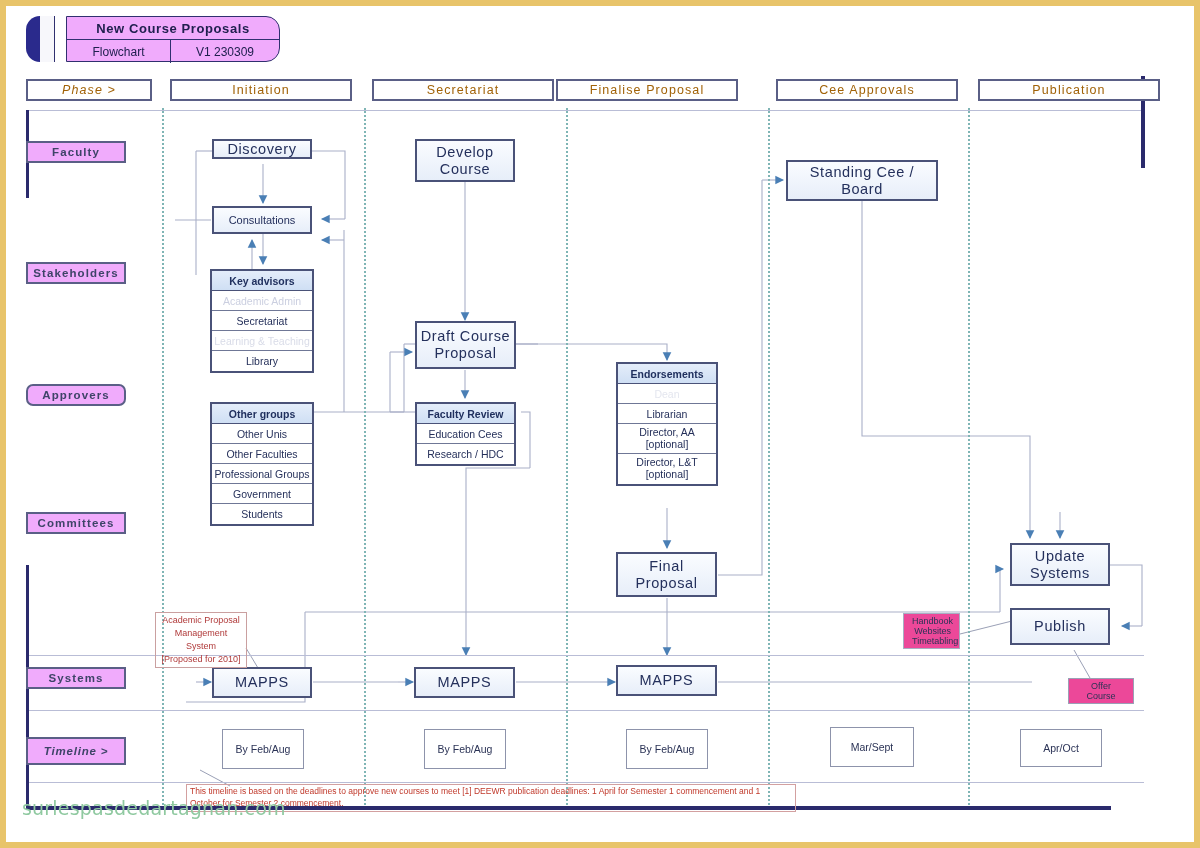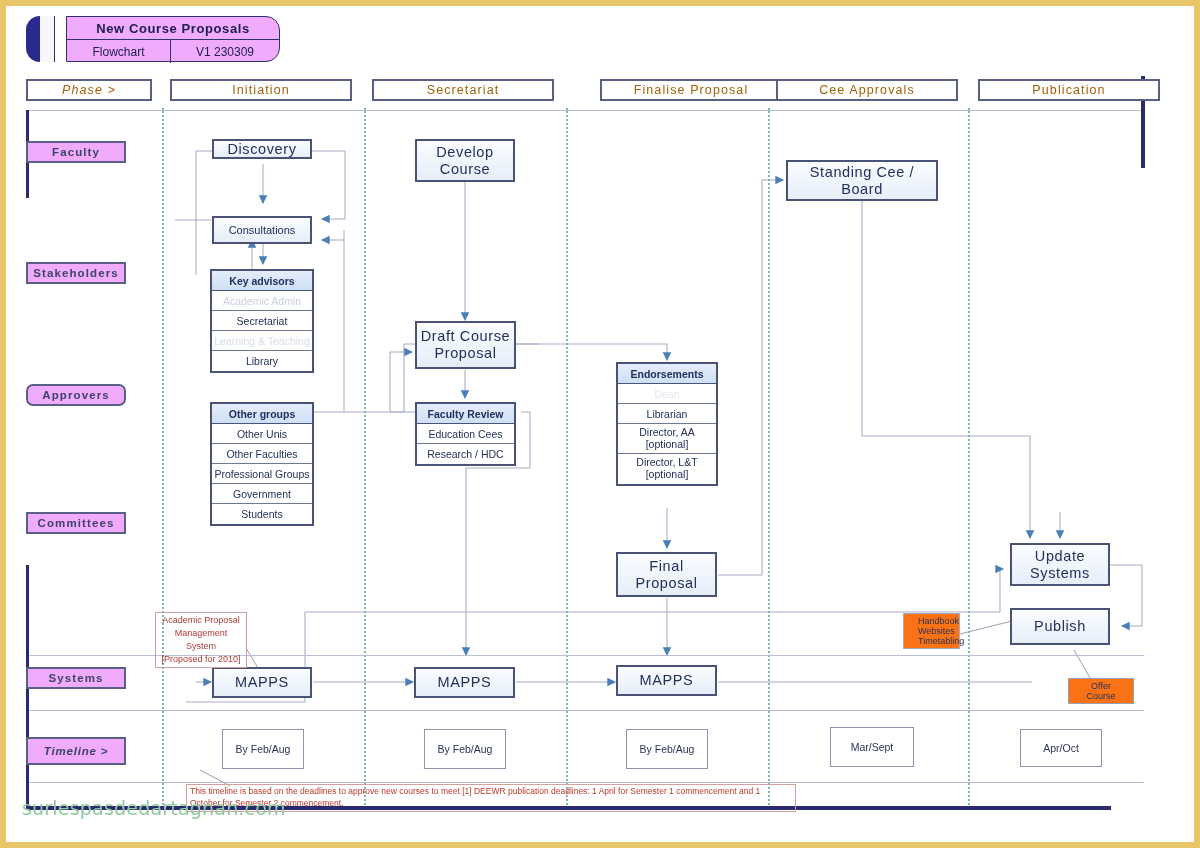--- a/index.html
+++ b/index.html
@@ -70,21 +70,21 @@
      display:flex;align-items:center;justify-content:center;
      font-size:10.5px;color:#25305a;background:#fff;}
   .stack .it:last-child{border-bottom:none;}
   .stack .it.two{height:30px;flex-direction:column;line-height:1.1;}
   .stack .it.faded{color:#cbcfe0;}
   .stack .it.faded2{color:#d9dce8;}
   .stack .it.ghost{color:#e4e6ef;}
   .note-box{position:absolute;box-sizing:border-box;font-size:9px;line-height:1.45;
      color:#b03a3a;border:1px solid #c98d8d;padding:1px 3px;}
   .label-box{position:absolute;box-sizing:border-box;border:1px solid #9aa0b6;
-     background:#f97316;font-size:9px;color:#2b3356;padding:2px 14px;}
+     background:#ec4899;font-size:9px;color:#2b3356;padding:2px 8px;}
 
   .watermark{position:absolute;left:22px;top:797px;font-size:19px;color:#8fc9a0;
      letter-spacing:.2px;font-family:"DejaVu Sans",sans-serif;}
 
   .footnote{position:absolute;left:186px;top:784px;width:610px;
      box-sizing:border-box;border:1px solid #d3a0a0;padding:1px 3px;
      font-size:8.5px;line-height:1.4;color:#c0392b;}
 
   svg.layer{position:absolute;left:0;top:0;width:1200px;height:848px;
      pointer-events:none;overflow:visible;}
@@ -201,34 +201,34 @@
   <div class="hline" style="left:26px;top:782px;width:1118px;"></div>
 
   <div class="thickline" style="left:26px;top:110px;width:3px;height:88px;"></div>
   <div class="thickline" style="left:26px;top:565px;width:3px;height:245px;"></div>
   <div class="thickline" style="left:1141px;top:76px;width:4px;height:92px;"></div>
   <div class="thickline" style="left:26px;top:806px;width:1085px;height:4px;"></div>
 
   <div class="phasebox italic" style="left:26px;top:79px;width:126px;">Phase &gt;</div>
   <div class="phasebox" style="left:170px;top:79px;width:182px;">Initiation</div>
   <div class="phasebox" style="left:372px;top:79px;width:182px;">Secretariat</div>
-  <div class="phasebox" style="left:600px;top:79px;width:182px;">Finalise Proposal</div>
+  <div class="phasebox" style="left:556px;top:79px;width:182px;">Finalise Proposal</div>
   <div class="phasebox" style="left:776px;top:79px;width:182px;">Cee Approvals</div>
   <div class="phasebox" style="left:978px;top:79px;width:182px;">Publication</div>
 
   <div class="lanebox" style="top:141px;">Faculty</div>
   <div class="lanebox" style="top:262px;">Stakeholders</div>
   <div class="lanebox" style="top:384px;border-radius:7px;">Approvers</div>
   <div class="lanebox" style="top:512px;">Committees</div>
   <div class="lanebox" style="top:667px;">Systems</div>
   <div class="lanebox italic" style="top:737px;height:28px;">Timeline &gt;</div>
 
   <div class="node big" style="left:212px;top:139px;width:100px;height:20px;">Discovery</div>
 
-  <div class="node mid" style="left:212px;top:206px;width:100px;height:28px;margin-top:10px;">Consultations</div>
+  <div class="node mid" style="left:212px;top:206px;width:100px;height:28px;">Consultations</div>
 
   <div class="stack" style="left:210px;top:269px;width:104px;">
     <div class="hd">Key advisors</div>
     <div class="it faded">Academic Admin</div>
     <div class="it">Secretariat</div>
     <div class="it faded2">Learning &amp; Teaching</div>
     <div class="it">Library</div>
   </div>
 
   <div class="stack" style="left:210px;top:402px;width:104px;">

